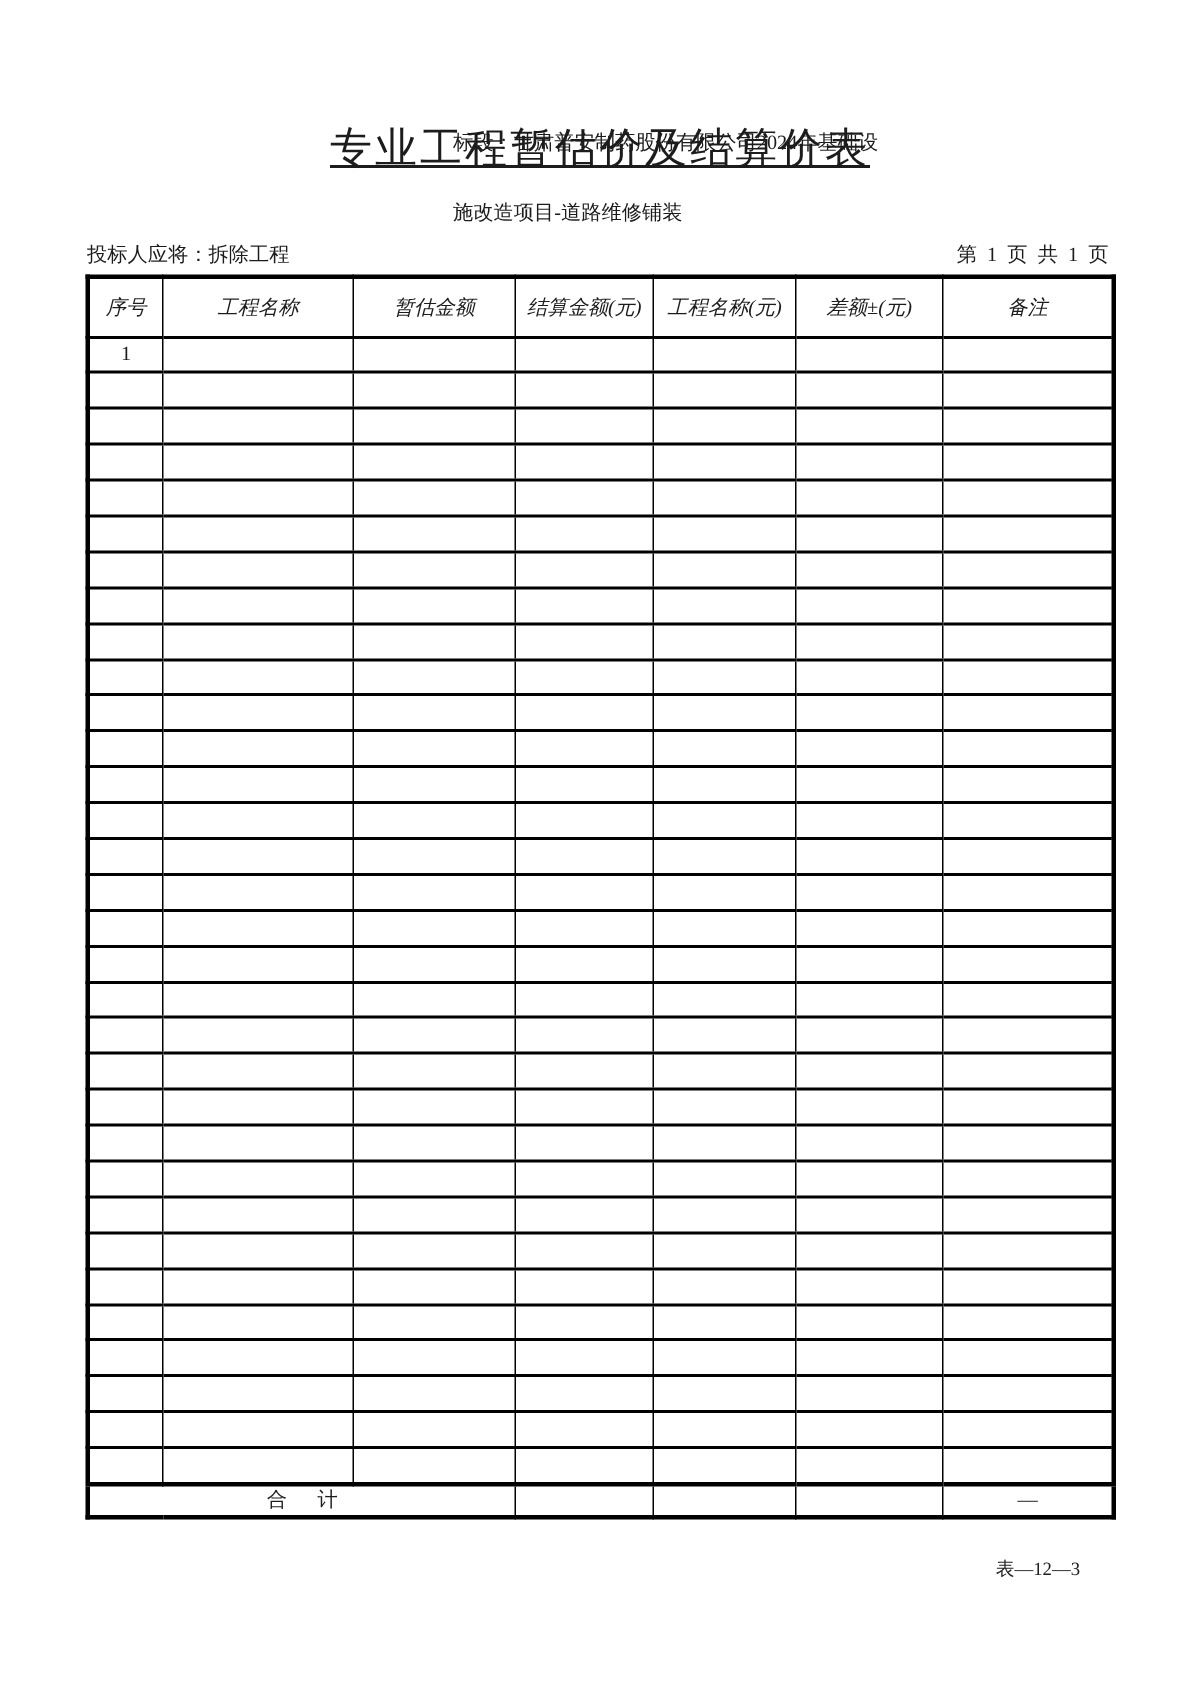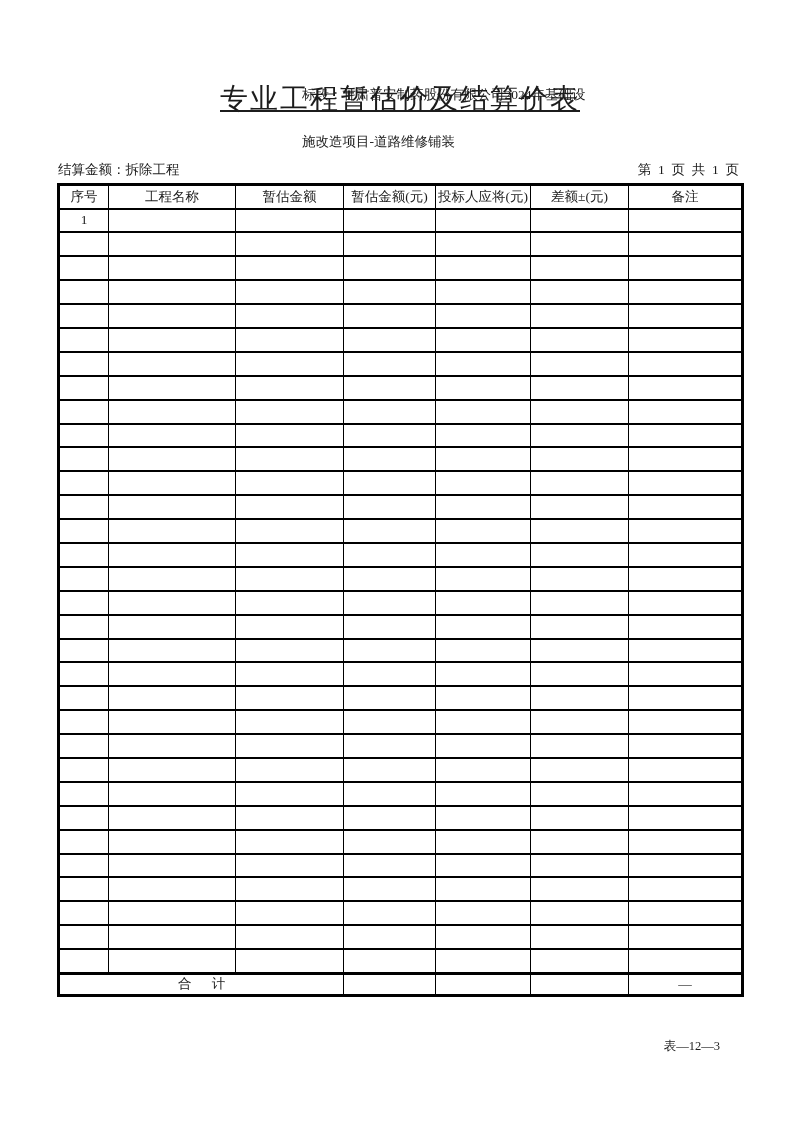--- a/index.html
+++ b/index.html
@@ -47,21 +47,21 @@
     border-right: 1px solid #000;
     border-top: 2px solid #000;
     border-bottom: 2px solid #000;
     padding: 0 2px;
     text-align: center;
     vertical-align: middle;
     font-weight: 400;
     font-size: 13.5px;
     overflow: hidden;
   }
-  .price-table thead tr { height: 24px; }
+  .price-table thead tr { height: 40px; font-style: italic; }
   .price-table tbody tr { height: 23.9px; }
   .price-table tfoot tr { height: 22px; }
   .price-table tfoot td { border-top: 3px solid #000; }
   .total-label { white-space: pre; }
 
   .note {
     position: absolute;
     left: 58px; top: 1001px;
     width: 700px;
     font-size: 12.5px;
@@ -74,21 +74,21 @@
   }
 </style>
 </head>
 <body>
 
 <div class="page">
 
   <h1 class="title">专业工程暂估价及结算价表</h1>
 
   <div class="header-zone">
-    <div class="project-name">结算金额：拆除工程</div>
+    <div class="project-name">投标人应将：拆除工程</div>
     <div class="section-block">
       <div>标段：甘肃普安制药股份有限公司2024年基础设</div>
       <div>施改造项目-道路维修铺装</div>
     </div>
     <div class="page-info">第  1  页  共  1  页</div>
   </div>
 
   <table class="price-table">
     <colgroup>
         <col style="width: 50px;">
@@ -97,22 +97,22 @@
         <col style="width: 92px;">
         <col style="width: 95px;">
         <col style="width: 98px;">
         <col style="width: 114px;">
       </colgroup>
     <thead>
       <tr>
         <th>序号</th>
         <th>工程名称</th>
         <th>暂估金额</th>
-        <th>暂估金额(元)</th>
-        <th>投标人应将(元)</th>
+        <th>结算金额(元)</th>
+        <th>工程名称(元)</th>
         <th>差额±(元)</th>
         <th>备注</th>
       </tr>
     </thead>
     <tbody>
         <tr>
           <td>1</td>
           <td></td>
           <td></td>
           <td></td>

